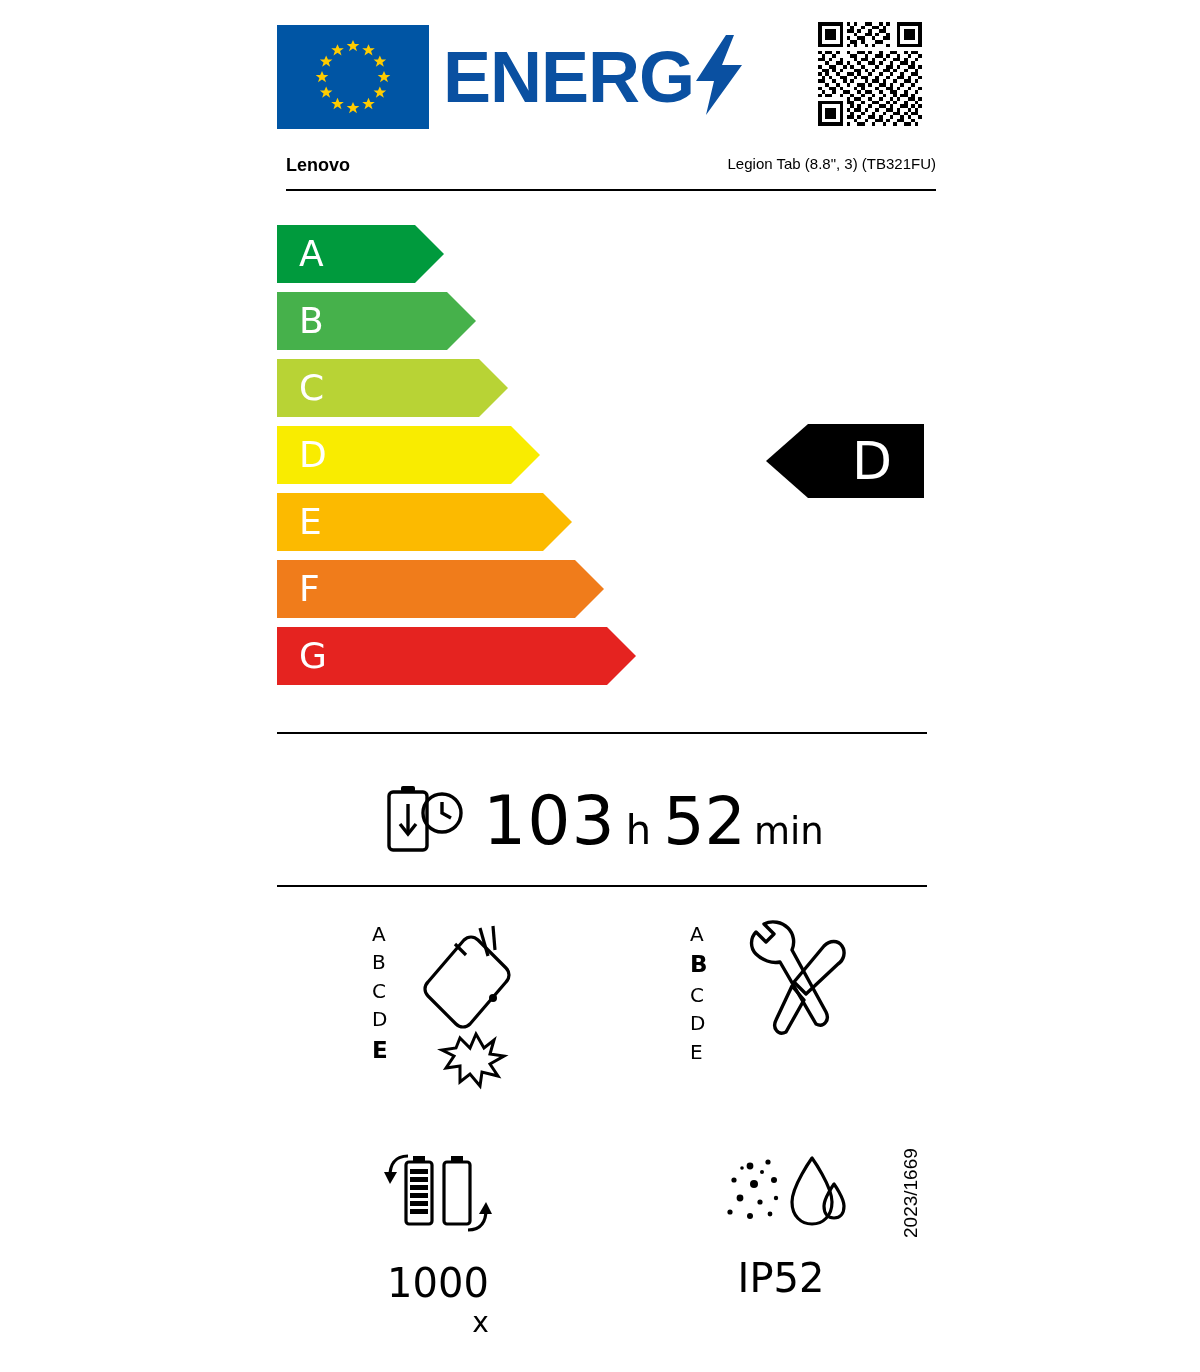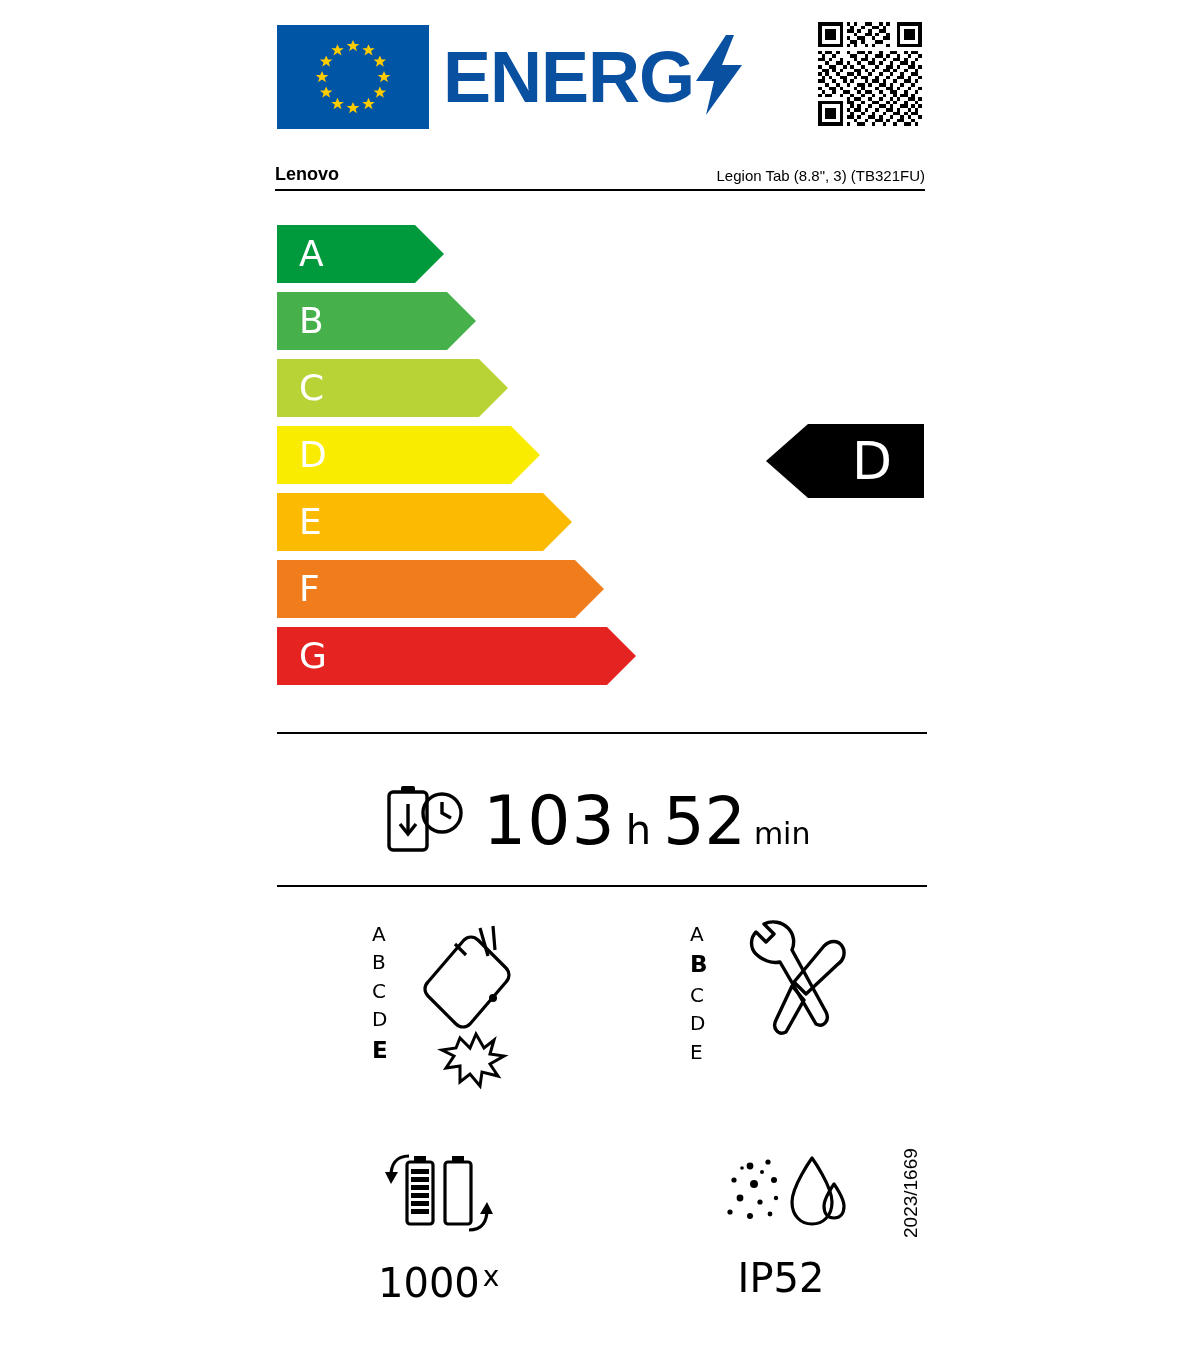--- a/index.html
+++ b/index.html
@@ -48,26 +48,26 @@
   }
   .qr {
     position: absolute;
     left: 818px; top: 22px;
     width: 104px; height: 104px;
   }
 
   
   .brand-row {
     position: absolute;
-    left: 275px; top: 155px;
+    left: 286px; top: 155px;
     width: 650px;
     height: 36px;
     border-bottom: 2.5px solid #000;
     display: flex;
-    align-items: flex-end;
+    align-items: flex-start;
     justify-content: space-between;
   }
   .brand {
     font-size: 18px; font-weight: bold; color: #000;
     padding-bottom: 4px;
   }
   .model {
     font-size: 15px; color: #000;
     padding-bottom: 5px;
   }
@@ -159,21 +159,21 @@
   .batt-icon { width: 95px; height: 80px; flex: 0 0 auto; }
   .batt-text {
     display: flex; align-items: baseline;
     margin-left: 8px;
     font-family: "DejaVu Sans", sans-serif;
     color: #000;
   }
   .batt-hours { font-size: 68px; letter-spacing: 1px; }
   .batt-h { font-size: 40px; margin-left: 10px; }
   .batt-min-num { font-size: 65px; margin-left: 12px; }
-  .batt-min { font-size: 30px; margin-left: 8px; }
+  .batt-min { font-size: 37px; margin-left: 8px; }
 
   
   .picto {
     position: absolute;
     display: flex;
     align-items: flex-start;
   }
   .picto.drop { left: 372px; top: 920px; }
   .picto.repair { left: 690px; top: 920px; }
 
@@ -189,21 +189,21 @@
   .picto-art { margin-left: 10px; }
 
   .picto.cycles { left: 378px; top: 1140px; flex-direction: column; align-items: center; }
   .picto.ip { left: 716px; top: 1150px; flex-direction: column; align-items: center; }
 
   .picto-caption {
     font-family: "DejaVu Sans", sans-serif;
     font-size: 40px;
     color: #000;
     margin-top: 6px;
-    display: flex; align-items: flex-start;
+    display: flex; align-items: flex-end; flex-direction: column;
   }
   .picto-caption .small { font-size: 28px; margin-left: 3px; }
 
   
   .regulation {
     position: absolute;
     left: 900px; top: 1238px;
     font-family: "Liberation Sans", sans-serif;
     font-size: 19px;
     color: #000;

